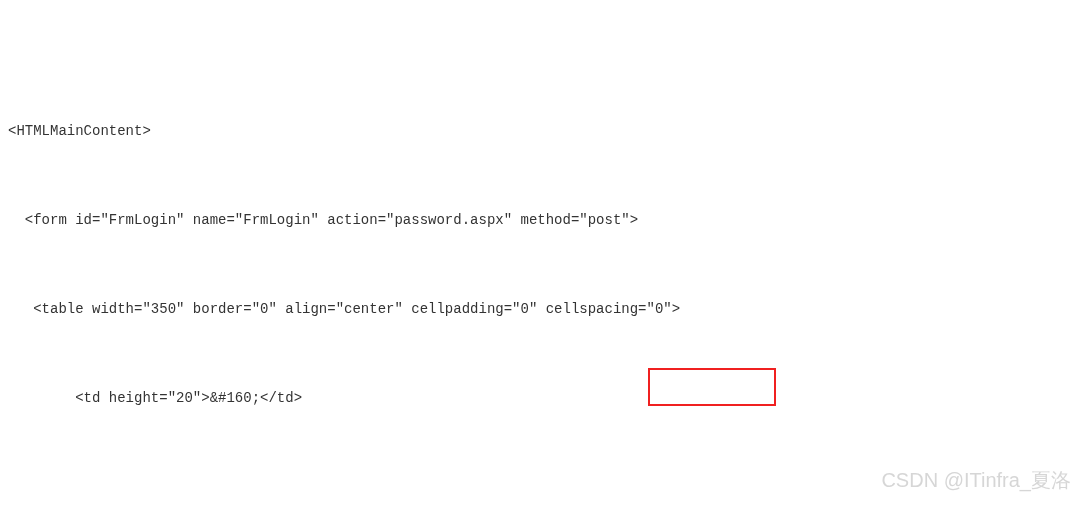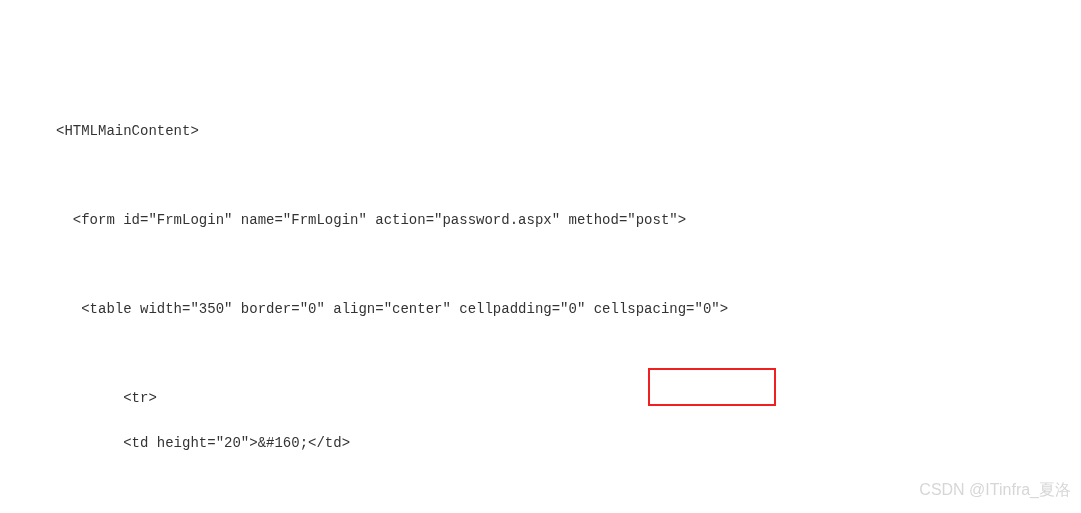--- a/index.html
+++ b/index.html
@@ -19,51 +19,49 @@
       width: 1081px;
       height: 513px;
       overflow: hidden;
     }
     .code-container {
       position: relative;
     }
     .line {
       display: block;
       min-height: 22px;
-      margin-left: 48px;
     }
     .highlight-box {
       position: absolute;
       border: 2px solid #f02020;
       background: transparent;
       pointer-events: none;
     }
     .watermark {
       position: absolute;
-      bottom: 10px;
+      bottom: 17px;
       right: 10px;
       color: rgba(180, 180, 180, 0.55);
       font-family: Arial, sans-serif;
-      font-size: 16px;
+      font-size: 20px;
       pointer-events: none;
     }
   </style>
 </head>
 <body>
 
 
 
 <div class="code-container">
 <span class="line">&lt;HTMLMainContent&gt;</span>
 <span class="line"></span>
 <span class="line">  &lt;form id="FrmLogin" name="FrmLogin" action="password.aspx" method="post"&gt;</span>
 <span class="line"></span>
 <span class="line">   &lt;table width="350" border="0" align="center" cellpadding="0" cellspacing="0"&gt;</span>
 <span class="line"></span>
-<span class="line">        &lt;tr&gt;</span>
 <span class="line">        &lt;td height="20"&gt;&amp;#160;&lt;/td&gt;</span>
 
 
 
 
 
 
 
 
 

